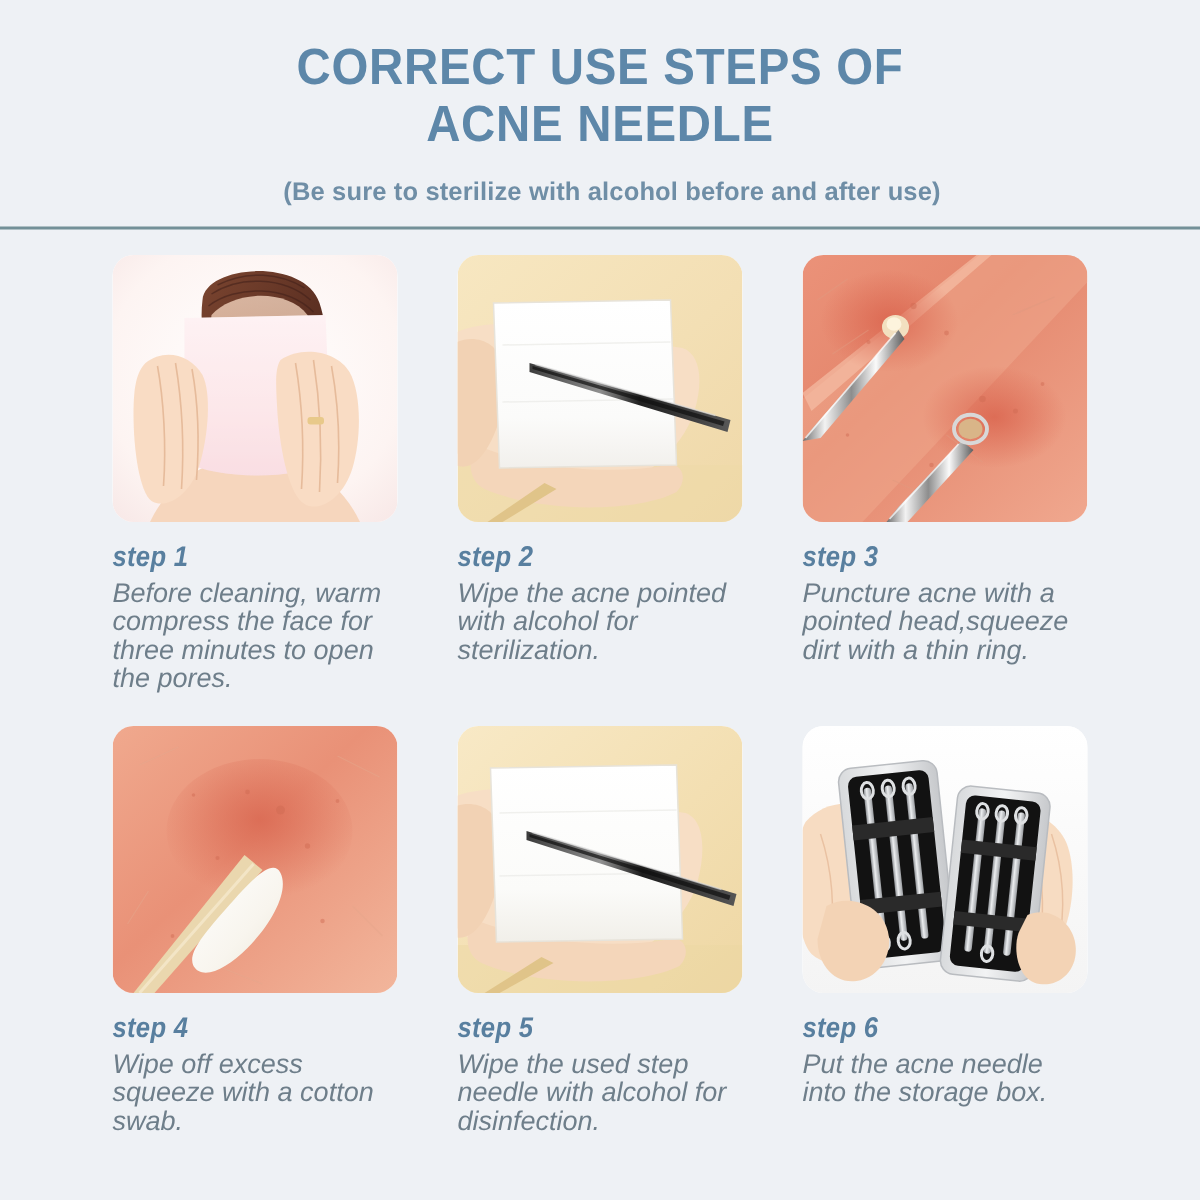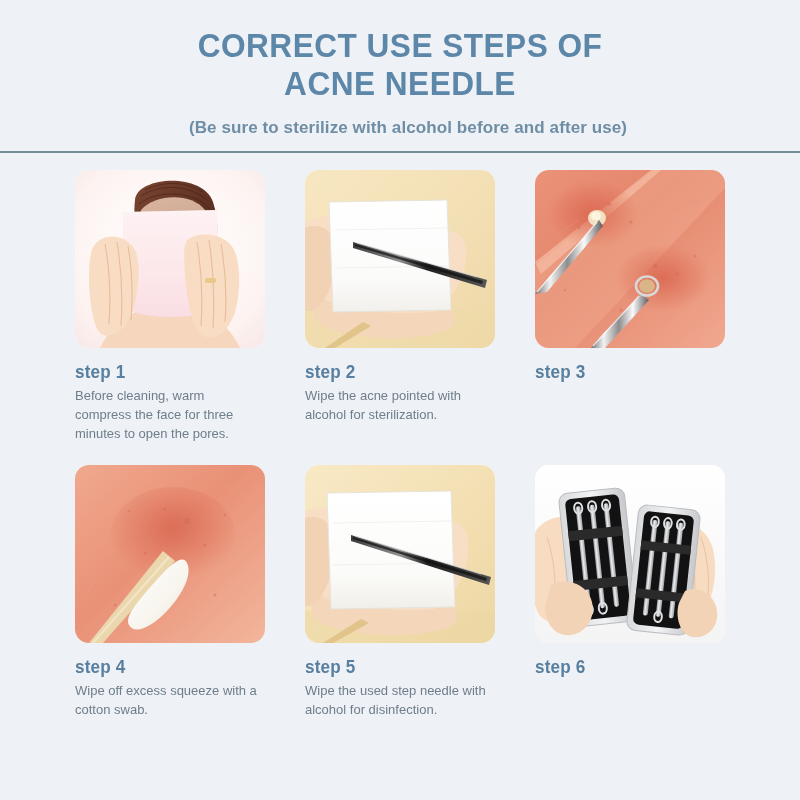--- a/index.html
+++ b/index.html
@@ -39,36 +39,37 @@
   }
 
   
   .grid{
     position:absolute;left:0;top:170px;width:800px;
     display:grid;
     grid-template-columns:190px 190px 190px;
     grid-template-rows:auto auto;
     column-gap:40px;row-gap:22px;
     justify-content:center;
+    font-style:italic;
   }
   .cell{width:190px;}
   .photo{
     width:190px;height:178px;border-radius:14px;overflow:hidden;
     position:relative;background:#fff;
   }
   .photo svg{display:block;width:190px;height:178px;}
   .step-head{
     margin-top:13px;
     font-size:19px;font-weight:bold;color:#587f9f;
     letter-spacing:.2px;
     transform:scaleX(.9);transform-origin:left center;
   }
   .step-body{
     margin-top:3px;
-    font-size:13px;line-height:19px;color:#6e7e8a;
+    font-size:18px;line-height:19px;color:#6e7e8a;
     width:188px;
   }
 </style>
 </head>
 <body>
 
 <div class="page">
 
   <div class="header">
     <div class="title">
@@ -247,20 +248,21 @@
           <path d="M0 124 L8 114 L64 50 L68 56 L12 122 Z" fill="url(#steel3)"></path>
           <path d="M2 122 L62 52" stroke="#ffffff" stroke-width="1.2" opacity=".75" fill="none"></path>
 
           <path d="M56 178 L64 168 L106 124 L114 130 L70 178 Z" fill="url(#steel3)"></path>
           <path d="M58 176 L104 126" stroke="#ffffff" stroke-width="1.2" opacity=".7" fill="none"></path>
           <ellipse cx="112" cy="116" rx="11" ry="9.5" fill="none" stroke="#d8d8d8" stroke-width="2.6"></ellipse>
           <ellipse cx="112" cy="116" rx="8" ry="6.8" fill="#d9b588"></ellipse>
         </svg>
       </div>
       <div class="step-head">step 3</div>
+      <div class="step-body">Puncture acne with a pointed head,squeeze dirt with a thin ring.</div>
     </div>
 
     <div class="cell">
       <div class="photo">
         <svg viewBox="0 0 190 178" preserveAspectRatio="none">
           <defs>
             <linearGradient id="p4bg" x1="0" y1="0" x2="1" y2="1">
               <stop offset="0%" stop-color="#f0a98e"></stop>
                 <stop offset="45%" stop-color="#e99177"></stop>
                 <stop offset="100%" stop-color="#f2b69c"></stop>
@@ -415,16 +417,17 @@
             </g>
             <rect x="104" y="78" width="50" height="9" fill="#2a2a2a"></rect>
             <rect x="104" y="126" width="50" height="9" fill="#2a2a2a"></rect>
           </g>
 
           <path d="M16 120 C30 112 50 118 56 134 C62 150 52 168 36 170 C20 172 10 158 10 142 Z" fill="#f3d3b5"></path>
           <path d="M150 126 C164 120 180 130 182 146 C184 162 172 174 158 172 C144 170 140 150 144 138 Z" fill="#f3d3b5"></path>
         </svg>
       </div>
       <div class="step-head">step 6</div>
+      <div class="step-body">Put the acne needle into the storage box.</div>
     </div>
 
   </div>
 </div>
 
 </body></html>

